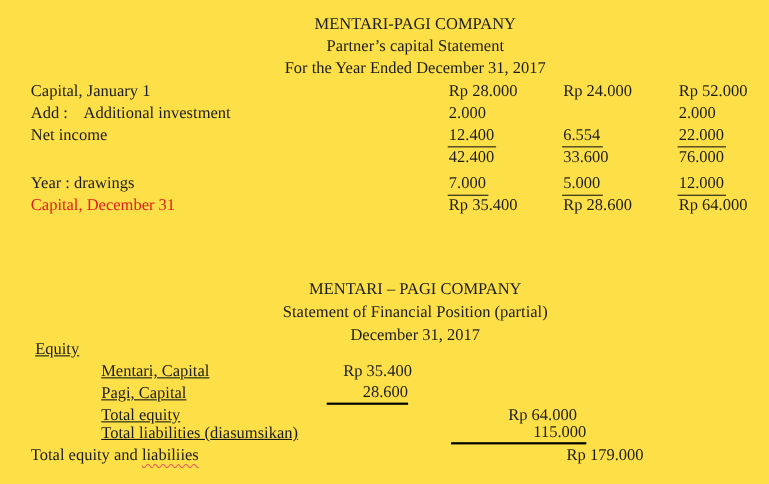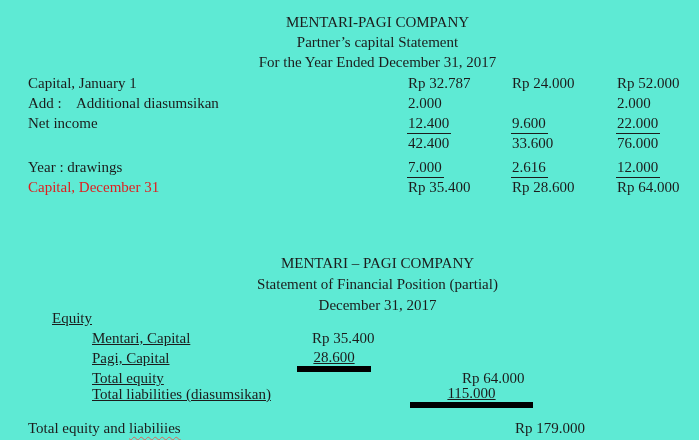--- a/index.html
+++ b/index.html
@@ -1,17 +1,17 @@
 <!DOCTYPE html>
 <html><head>
 <meta charset="utf-8">
 <style>
   html,body { margin:0; padding:0; background:#fff; }
   .page {
-    position:relative; width:699px; height:440px; background:#5eead4;
+    position:relative; width:699px; height:440px; background:#fde047;
     font-family:"Liberation Serif","DejaVu Serif",serif;
     font-size:15px; color:#1c1c1c; overflow:hidden;
   }
 
   
   .titles { position:absolute; left:28px; width:699px; text-align:center; line-height:20px; }
   .titles.b1 { top:12px; }
   .titles.b2 { top:253px; line-height:21px; }
 
   
@@ -21,25 +21,25 @@
   .c { overflow:visible; }
   .lbl { white-space:pre; }
   .total-h { padding-left:11px; }
   .red { color:#df1f1f; }
 
   
   .u { display:inline-block; line-height:17px; border-bottom:1px solid #1c1c1c; padding:0 2px 1px 1px; margin:0 -2px 1px -1px; }
 
   
   .b2row { position:absolute; left:0; width:699px; height:20px; line-height:20px; }
-  .sec  { position:absolute; left:52px;text-decoration:underline; }
+  .sec  { position:absolute; left:32px;text-decoration:underline; }
   .ind  { position:absolute; left:92px;text-decoration:underline; }
   .edge { position:absolute; left:28px; }
   .amt  { position:absolute; top:0; }
-  .ul   { height:18px; line-height:19px; border-bottom:6px solid #000000; text-align:center;text-decoration:underline; }
+  .ul   { height:18px; line-height:19px; border-bottom:2px solid #000000; text-align:right; }
   .a-m   { left:312px; }
   .a-p   { left:297px; width:74px; }
   .a-te  { left:462px; }
   .a-tl  { left:410px; width:123px; }
   .a-tot { left:515px; }
 
   
   .misspell {
     text-decoration-line:underline; text-decoration-style:wavy;
     text-decoration-color:#e0655a; text-decoration-thickness:1px;
@@ -54,50 +54,50 @@
   <div class="titles b1">
     <div>MENTARI-PAGI COMPANY</div>
     <div>Partner’s capital Statement</div>
     <div>For the Year Ended December 31, 2017</div>
   </div>
 
   <div class="captable">
 
     <div class="trow">
       <div class="c lbl">Capital, January 1</div>
-      <div class="c">Rp 32.787</div>
+      <div class="c">Rp 28.000</div>
       <div class="c">Rp 24.000</div>
       <div class="c">Rp 52.000</div>
     </div>
 
     <div class="trow">
-      <div class="c lbl">Add :    Additional diasumsikan</div>
+      <div class="c lbl">Add :    Additional investment</div>
       <div class="c">2.000</div>
       <div class="c"></div>
       <div class="c">2.000</div>
     </div>
 
     <div class="trow">
       <div class="c lbl">Net income</div>
       <div class="c"><span class="u">12.400</span></div>
-      <div class="c"><span class="u">9.600</span></div>
+      <div class="c"><span class="u">6.554</span></div>
       <div class="c"><span class="u">22.000</span></div>
     </div>
 
     <div class="trow">
       <div class="c lbl"></div>
       <div class="c">42.400</div>
       <div class="c">33.600</div>
       <div class="c">76.000</div>
     </div>
 
     <div class="trow gap">
       <div class="c lbl">Year : drawings</div>
       <div class="c"><span class="u">7.000</span></div>
-      <div class="c"><span class="u">2.616</span></div>
+      <div class="c"><span class="u">5.000</span></div>
       <div class="c"><span class="u">12.000</span></div>
     </div>
 
     <div class="trow">
       <div class="c lbl red">Capital, December 31</div>
       <div class="c">Rp 35.400</div>
       <div class="c">Rp 28.600</div>
       <div class="c">Rp 64.000</div>
     </div>
   </div>
@@ -125,18 +125,18 @@
   <div class="b2row" style="top:368px;">
     <span class="ind">Total equity</span>
     <span class="amt a-te">Rp 64.000</span>
   </div>
 
   <div class="b2row" style="top:384px;">
     <span class="ind">Total liabilities (diasumsikan)</span>
     <span class="amt ul a-tl">115.000</span>
   </div>
 
-  <div class="b2row" style="top:418px;">
+  <div class="b2row" style="top:404px;">
     <span class="edge"><span>Total equity and </span><span class="misspell">liabiliies</span></span>
     <span class="amt a-tot">Rp 179.000</span>
   </div>
 
 </div>
 
 </body></html>

